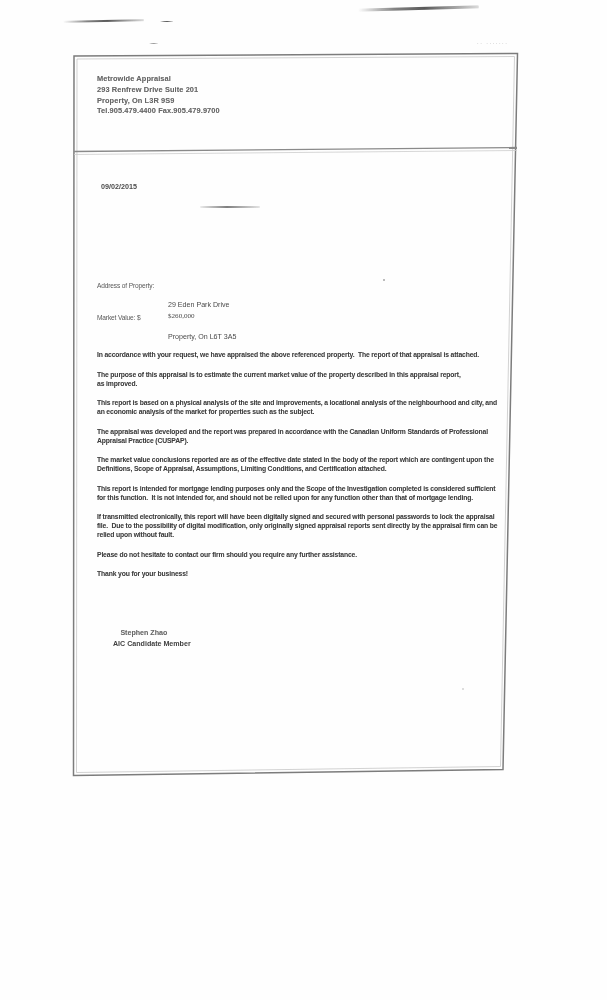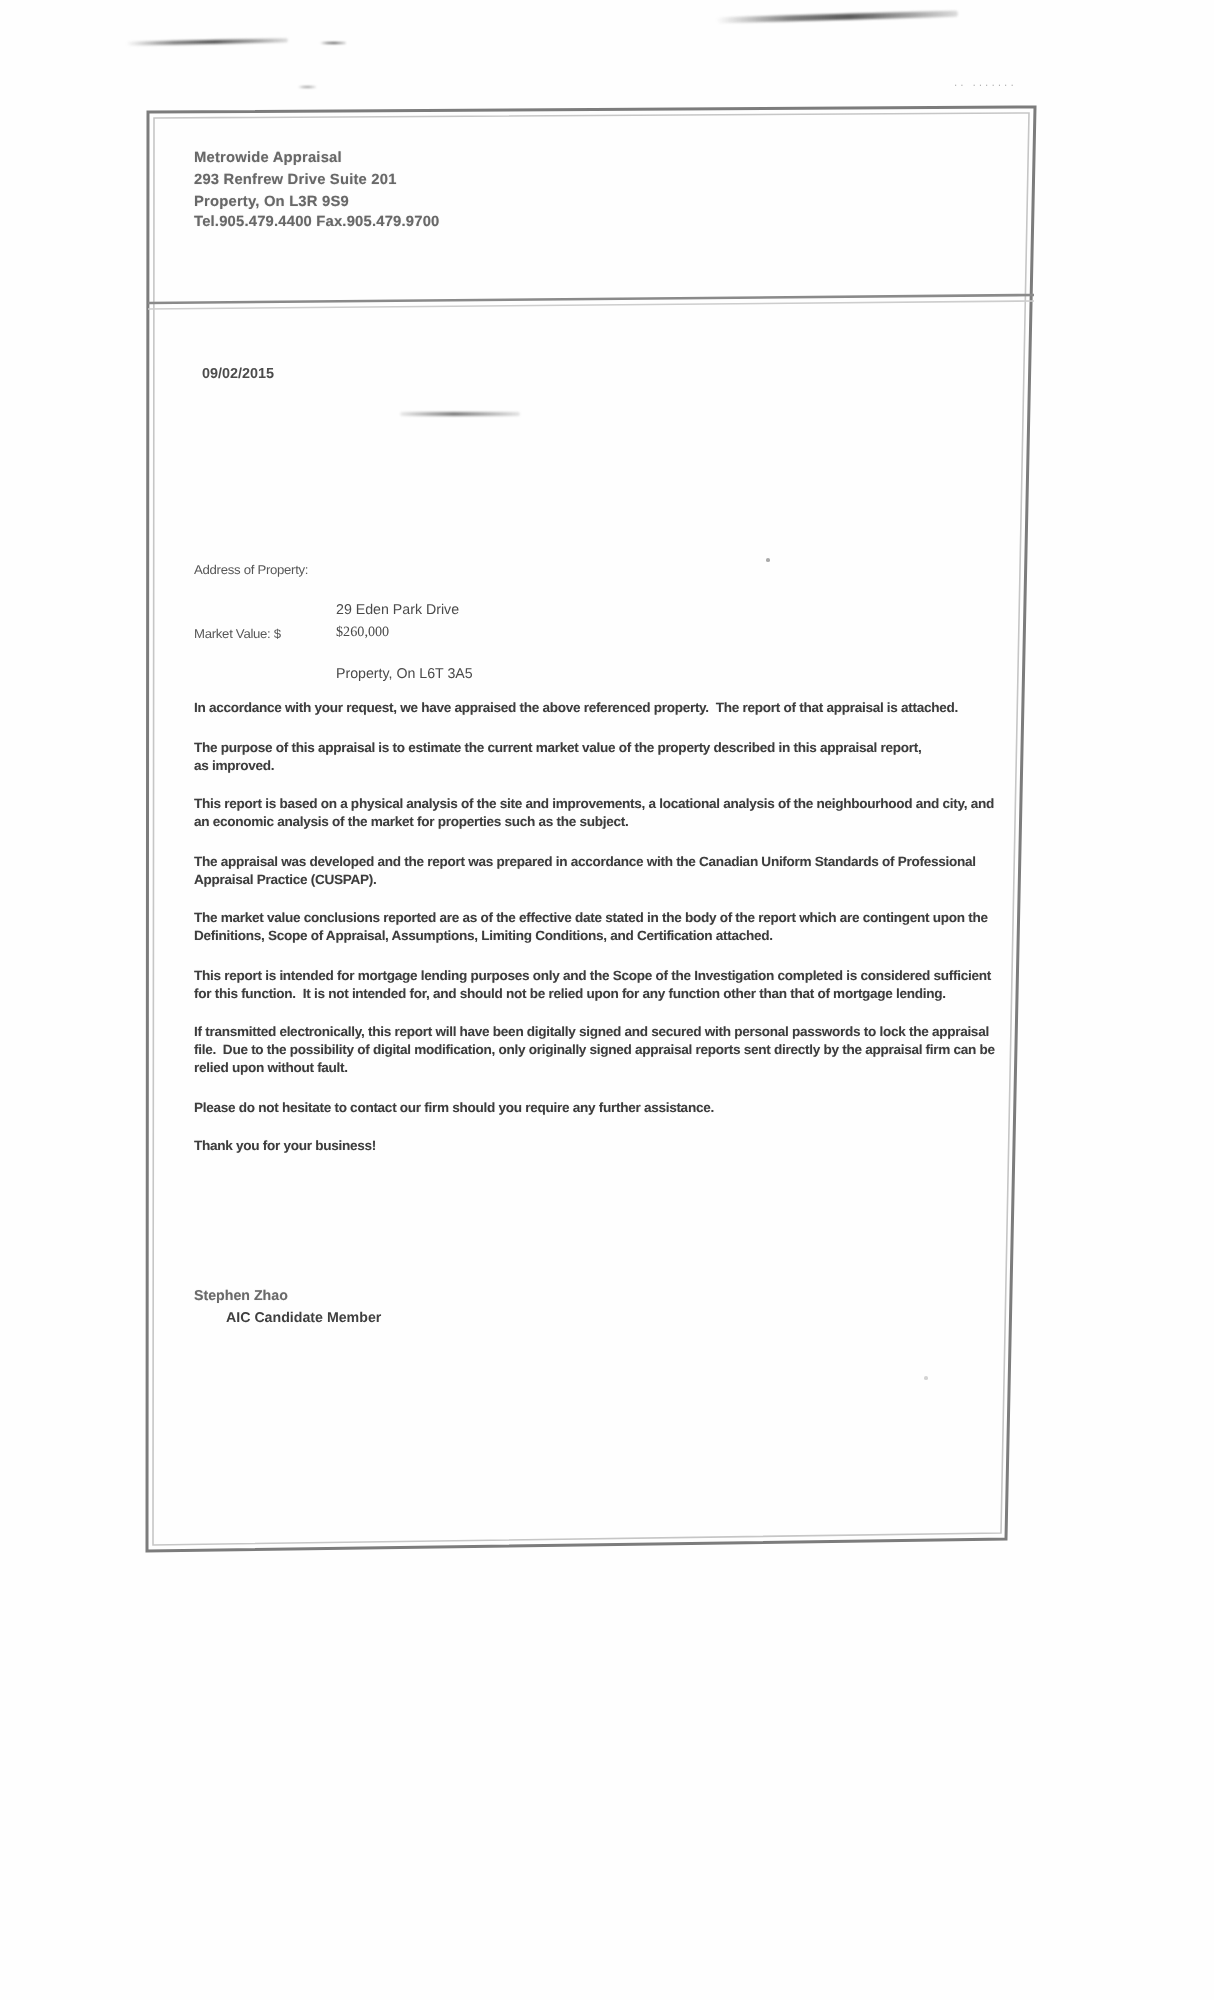--- a/index.html
+++ b/index.html
@@ -92,23 +92,24 @@
     line-height: 9px;
     letter-spacing: -.15px;
     color: #3d3d3d;
     white-space: pre;
     font-weight: 700;
     text-shadow: 0 0 .4px rgba(80,80,80,.25);
     transform: scaleY(.98);
   }
   .signature {
     position: absolute;
-    left: 97px; top: 643px;
+    left: 97px; top: 628px;
     font-size: 7.1px;
     line-height: 11px;
+    text-align: center;
   }
   .signature .sig-name { color: #6a6a6a; font-weight: 700; text-shadow: 0 0 .4px rgba(120,120,120,.4); }
   .signature .sig-title { color: #3f3f3f; font-weight: 700; margin-left: 16px; }
 </style>
 </head>
 <body>
 
 <div class="canvas">
 
   <div class="smudge" style="left:63px; top:20px; width:81px; height:2px; transform:rotate(-1.2deg);"></div>

